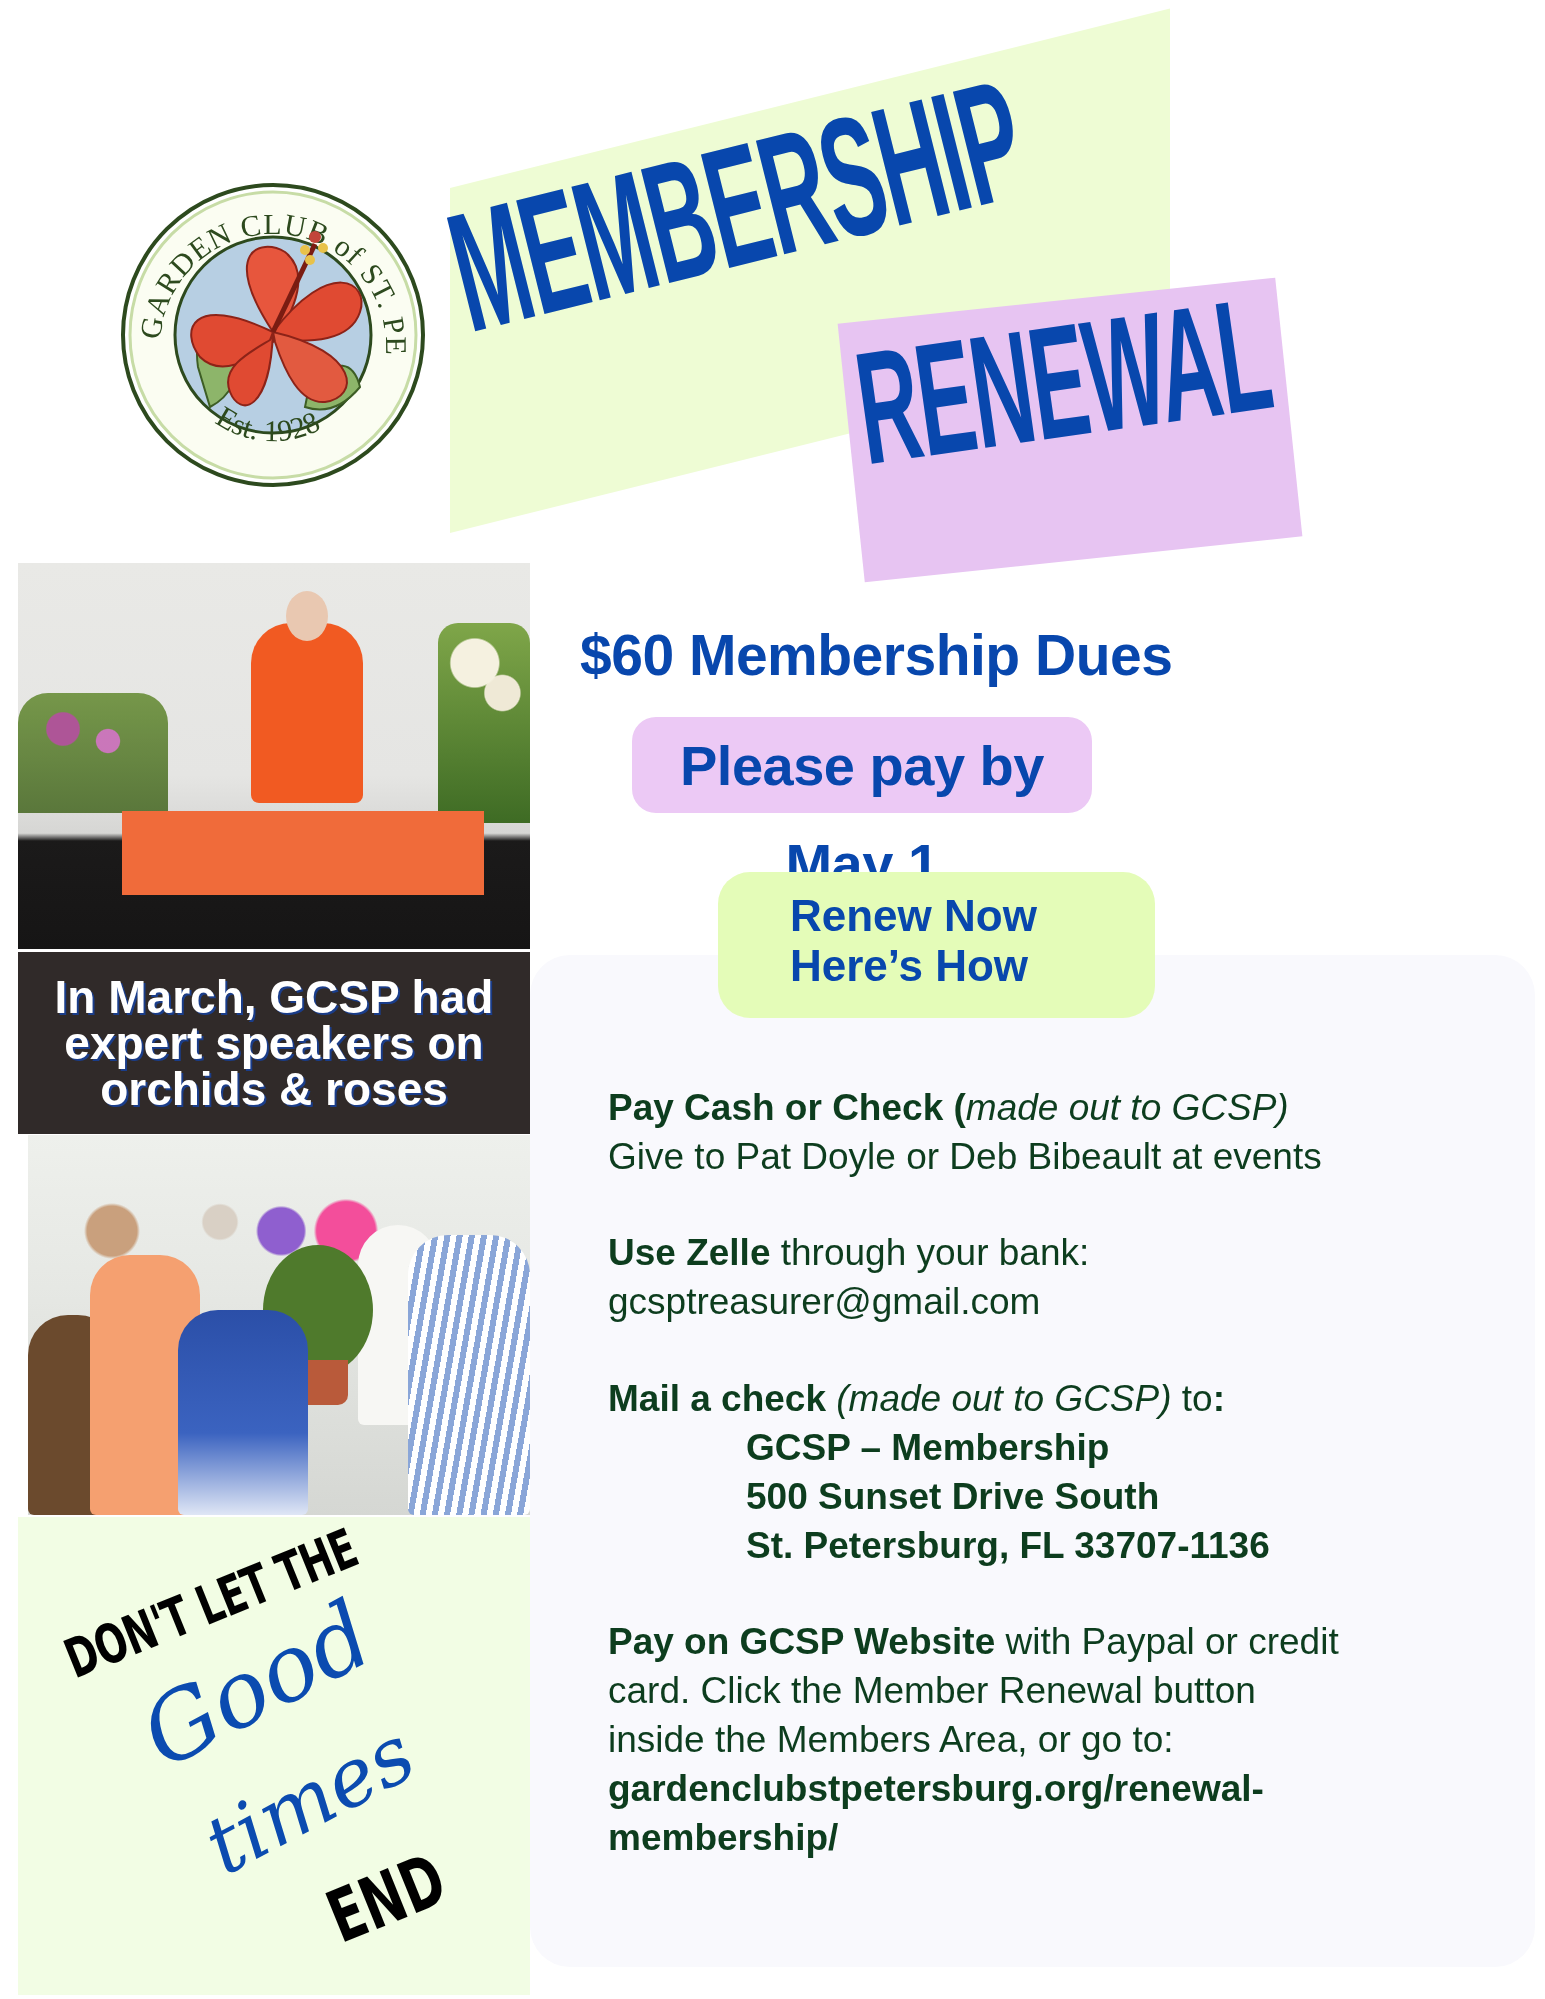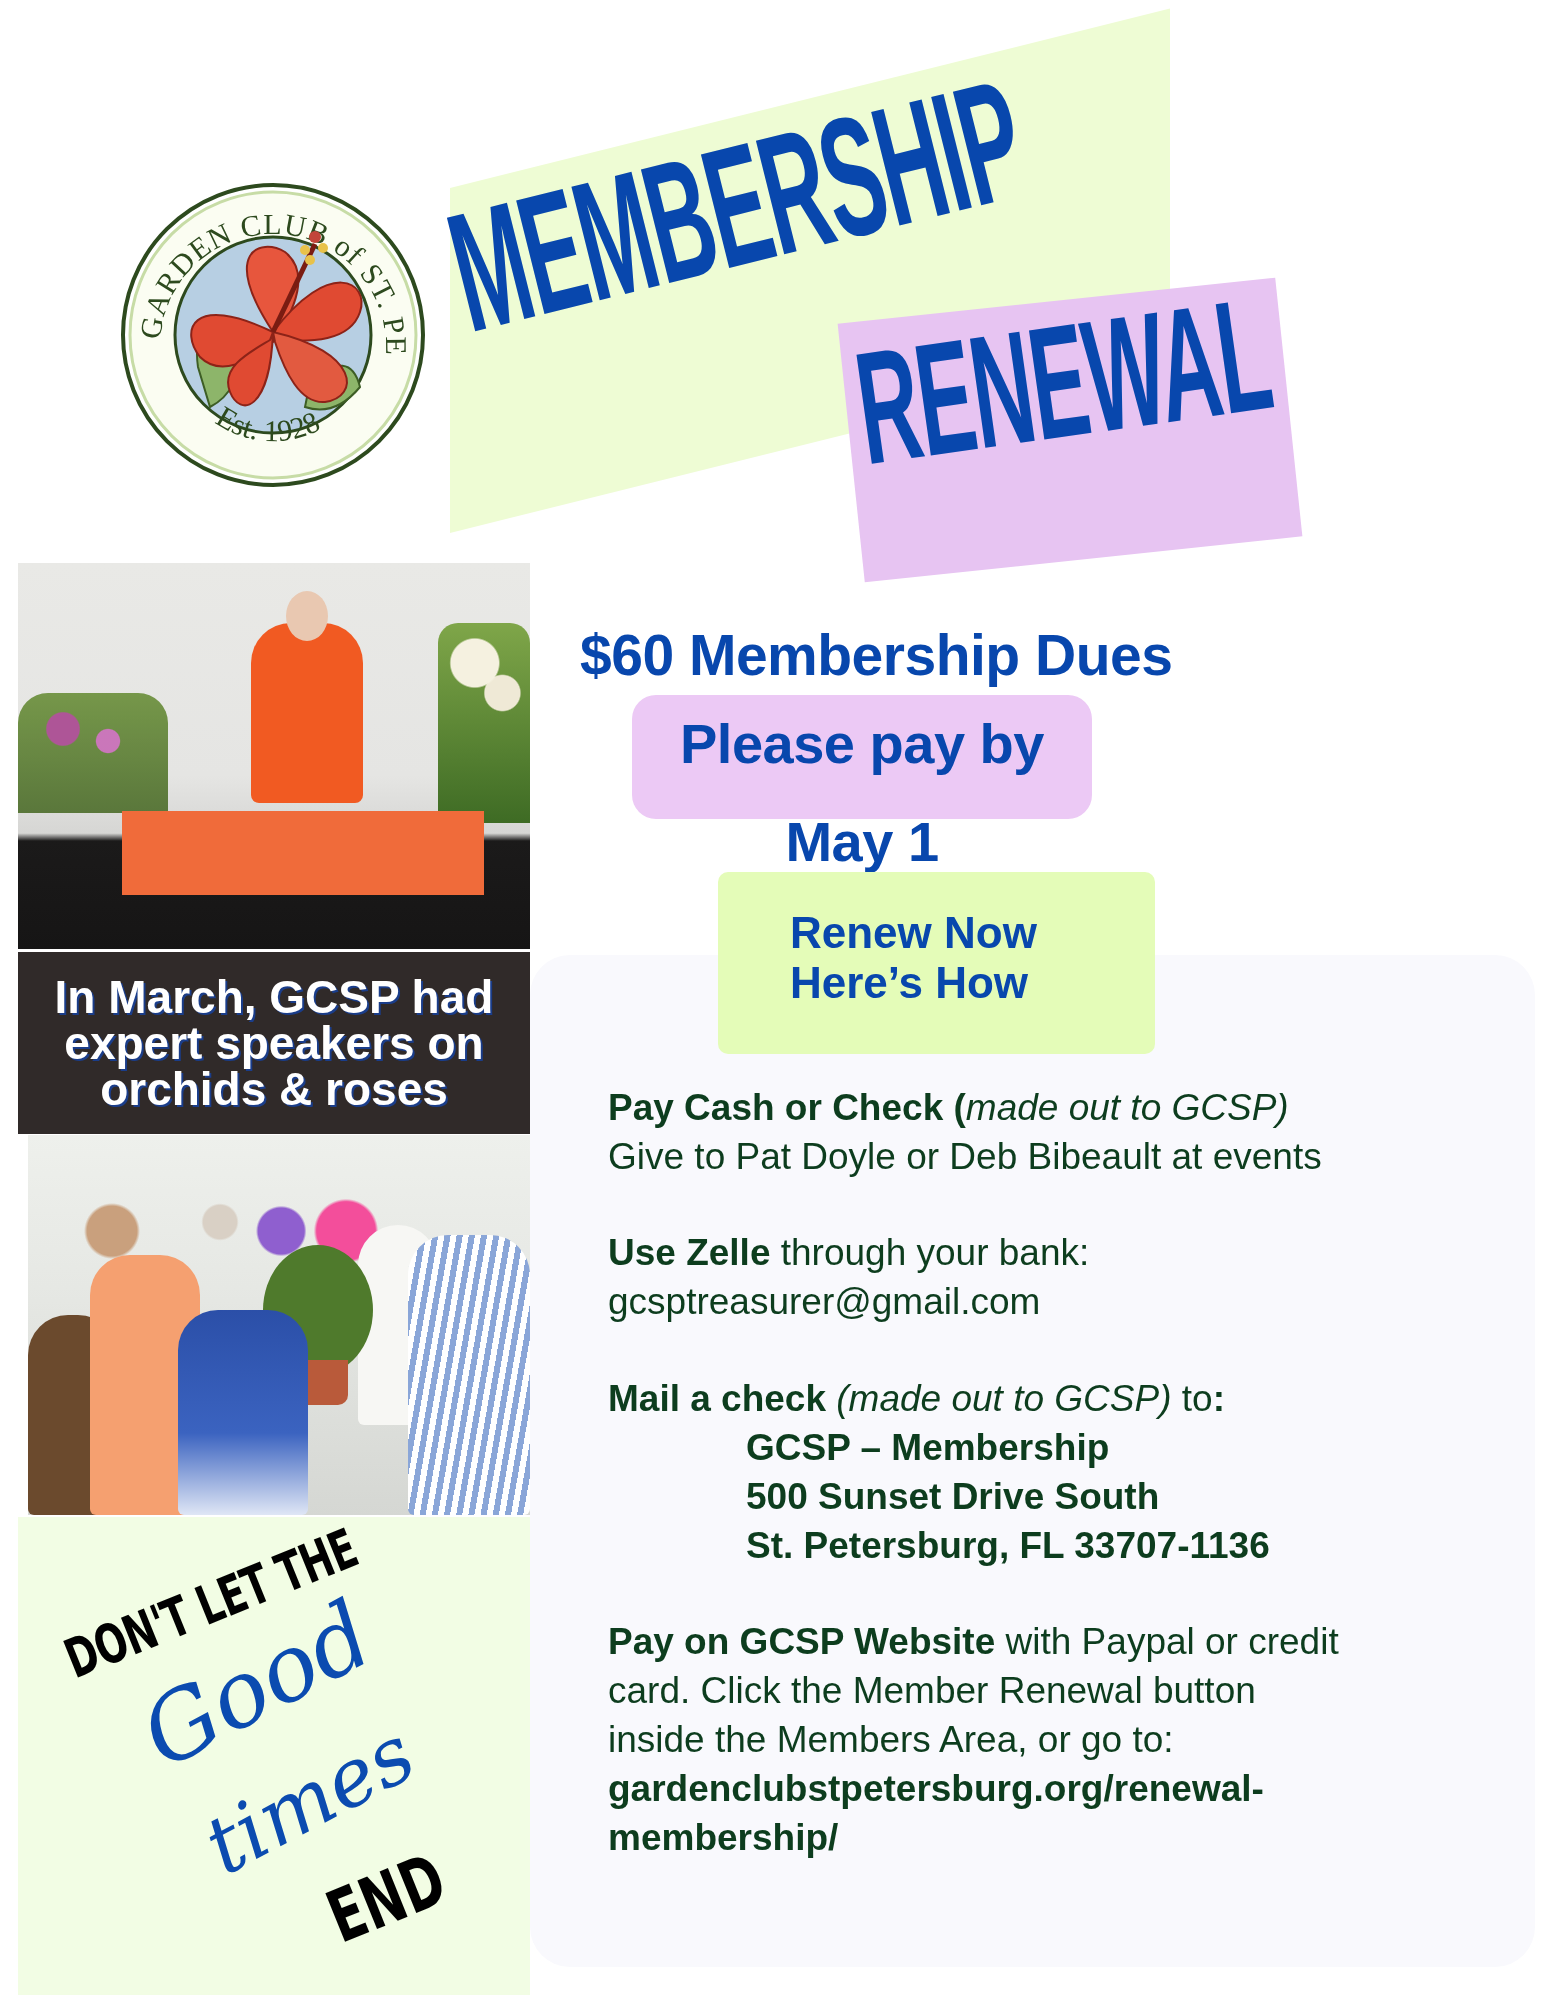--- a/index.html
+++ b/index.html
@@ -151,34 +151,34 @@
       white-space: nowrap;
     }
 
     
     .dues {
       left: 580px; top: 620px; width: 760px;
       color: #0847ad; font-weight: bold; font-size: 57px; line-height: 70px;
       letter-spacing: -0.5px;
     }
     .pay-by {
-      left: 632px; top: 695px; width: 460px; height: 124px;
+      left: 632px; top: 717px; width: 460px; height: 96px;
       background: #ecc9f5; border-radius: 24px;
       color: #0847ad; font-weight: bold; font-size: 56px; line-height: 98px;
       text-align: center; letter-spacing: -0.5px;
     }
     .info-panel {
       left: 530px; top: 955px; width: 1005px; height: 1012px;
       background: #f9f9fd; border-radius: 40px;
     }
     .renew-box {
-      left: 718px; top: 872px; width: 437px; height: 182px;
-      background: #e4fcb8; border-radius: 10px;
+      left: 718px; top: 872px; width: 437px; height: 146px;
+      background: #e4fcb8; border-radius: 32px;
       color: #0847ad; font-weight: bold; font-size: 44px; line-height: 50px;
-      box-sizing: border-box; padding: 36px 0 0 72px;
+      box-sizing: border-box; padding: 19px 0 0 72px;
       cursor: pointer;
     }
     .renew-box span { display: block; }
 
     .info {
       left: 608px; color: #0d3d1e; font-size: 37px; line-height: 49px;
       width: 900px;
     }
     .info b { font-weight: bold; margin-top: 28px; }
     .info i { font-style: italic; }

